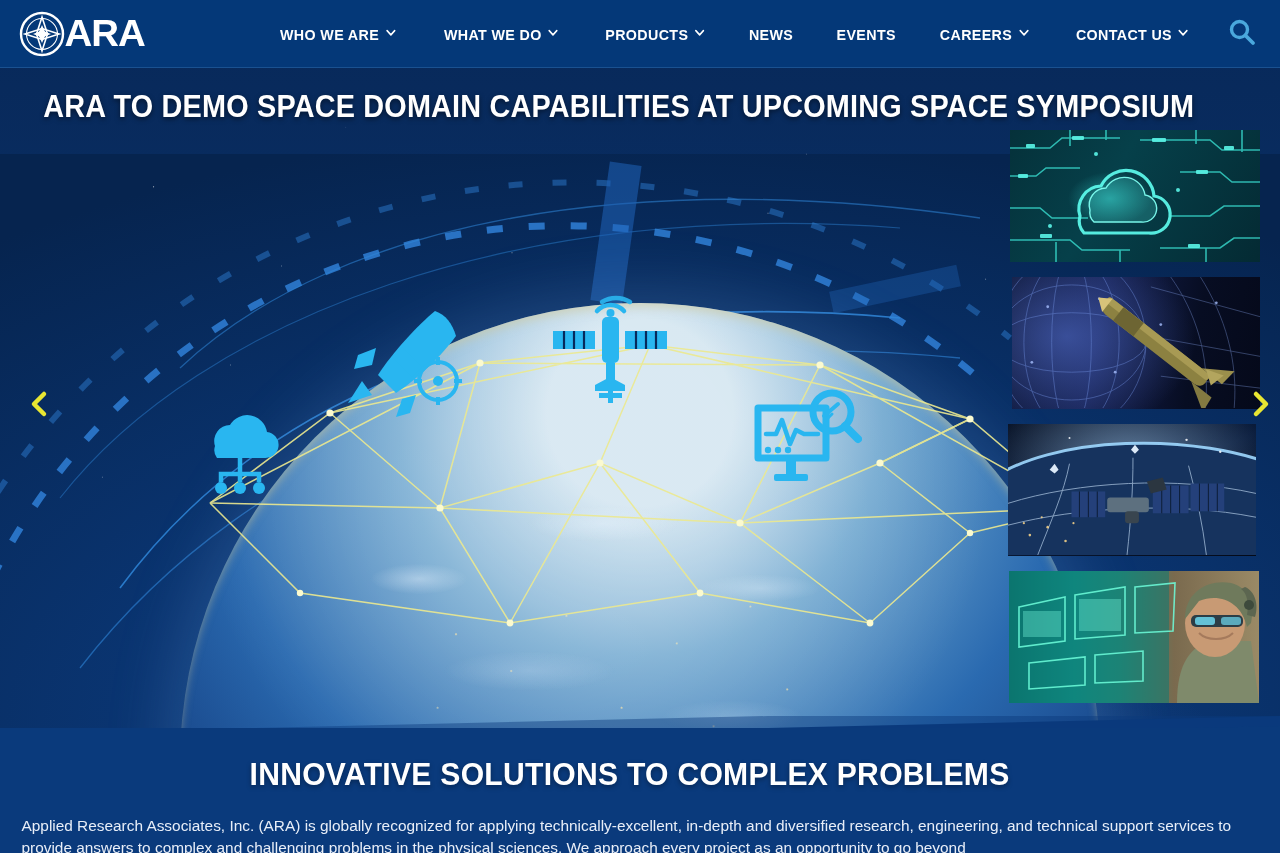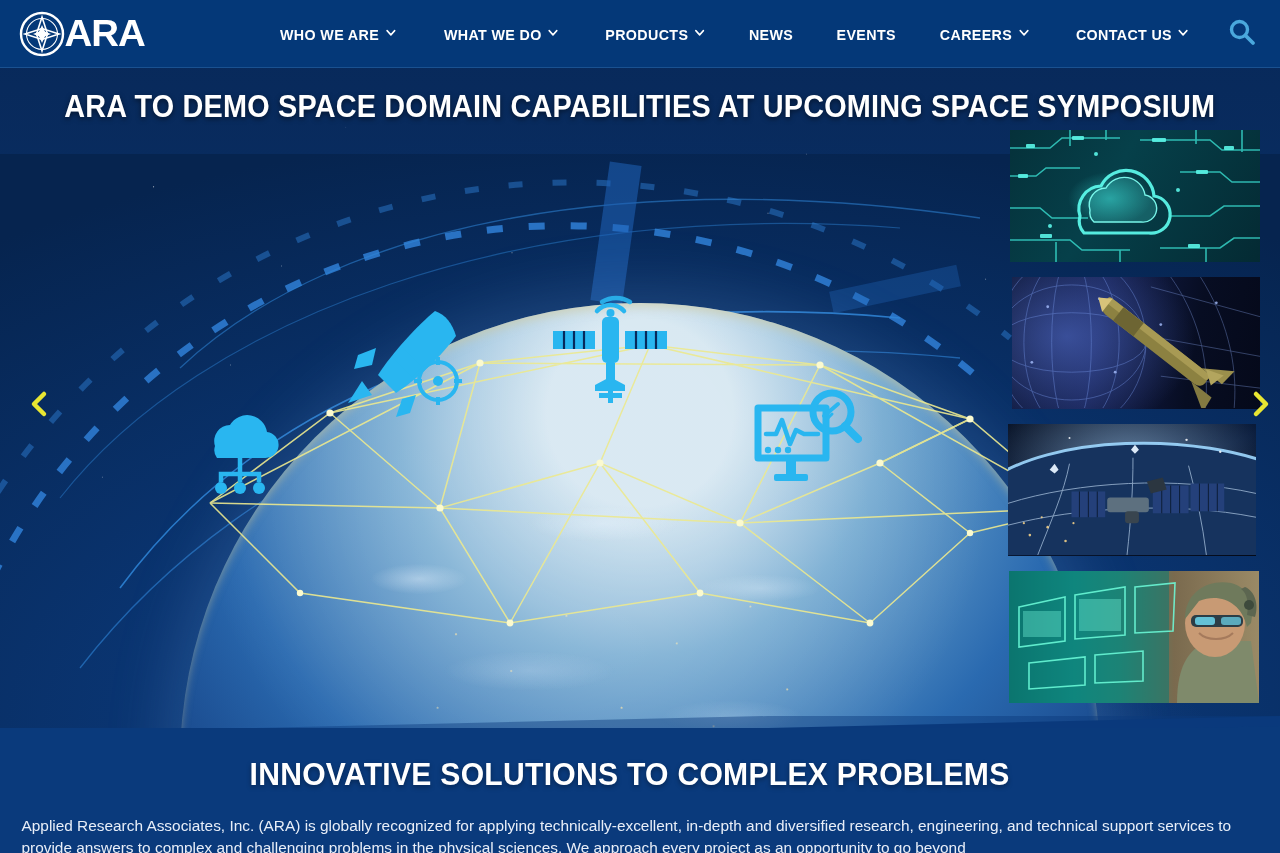--- a/index.html
+++ b/index.html
@@ -118,21 +118,21 @@
     border-radius:50%;
     box-shadow:inset 0 6px 10px -2px rgba(210,200,150,.55);
     pointer-events:none;
   }
   .mesh{ position:absolute; left:180px; top:225px; width:920px; height:360px; }
 
   
   .headline-band{
     position:absolute; top:60px; left:0; width:1280px; height:94px;
     background:linear-gradient(180deg, rgba(8,42,92,.92), rgba(9,45,98,.80));
-    display:flex; align-items:center; justify-content:center; z-index:30;
+    display:flex; align-items:center; justify-content:flex-start; z-index:30;
   }
   .headline{
     color:#ffffff; font-weight:bold; font-size:31px;
     letter-spacing:0.2px; text-transform:uppercase; text-align:center;
     text-shadow:0 2px 6px rgba(0,0,0,.5);
     transform:scaleX(0.93); white-space:nowrap;
     font-family:"Liberation Sans", sans-serif;
   }
 
   

